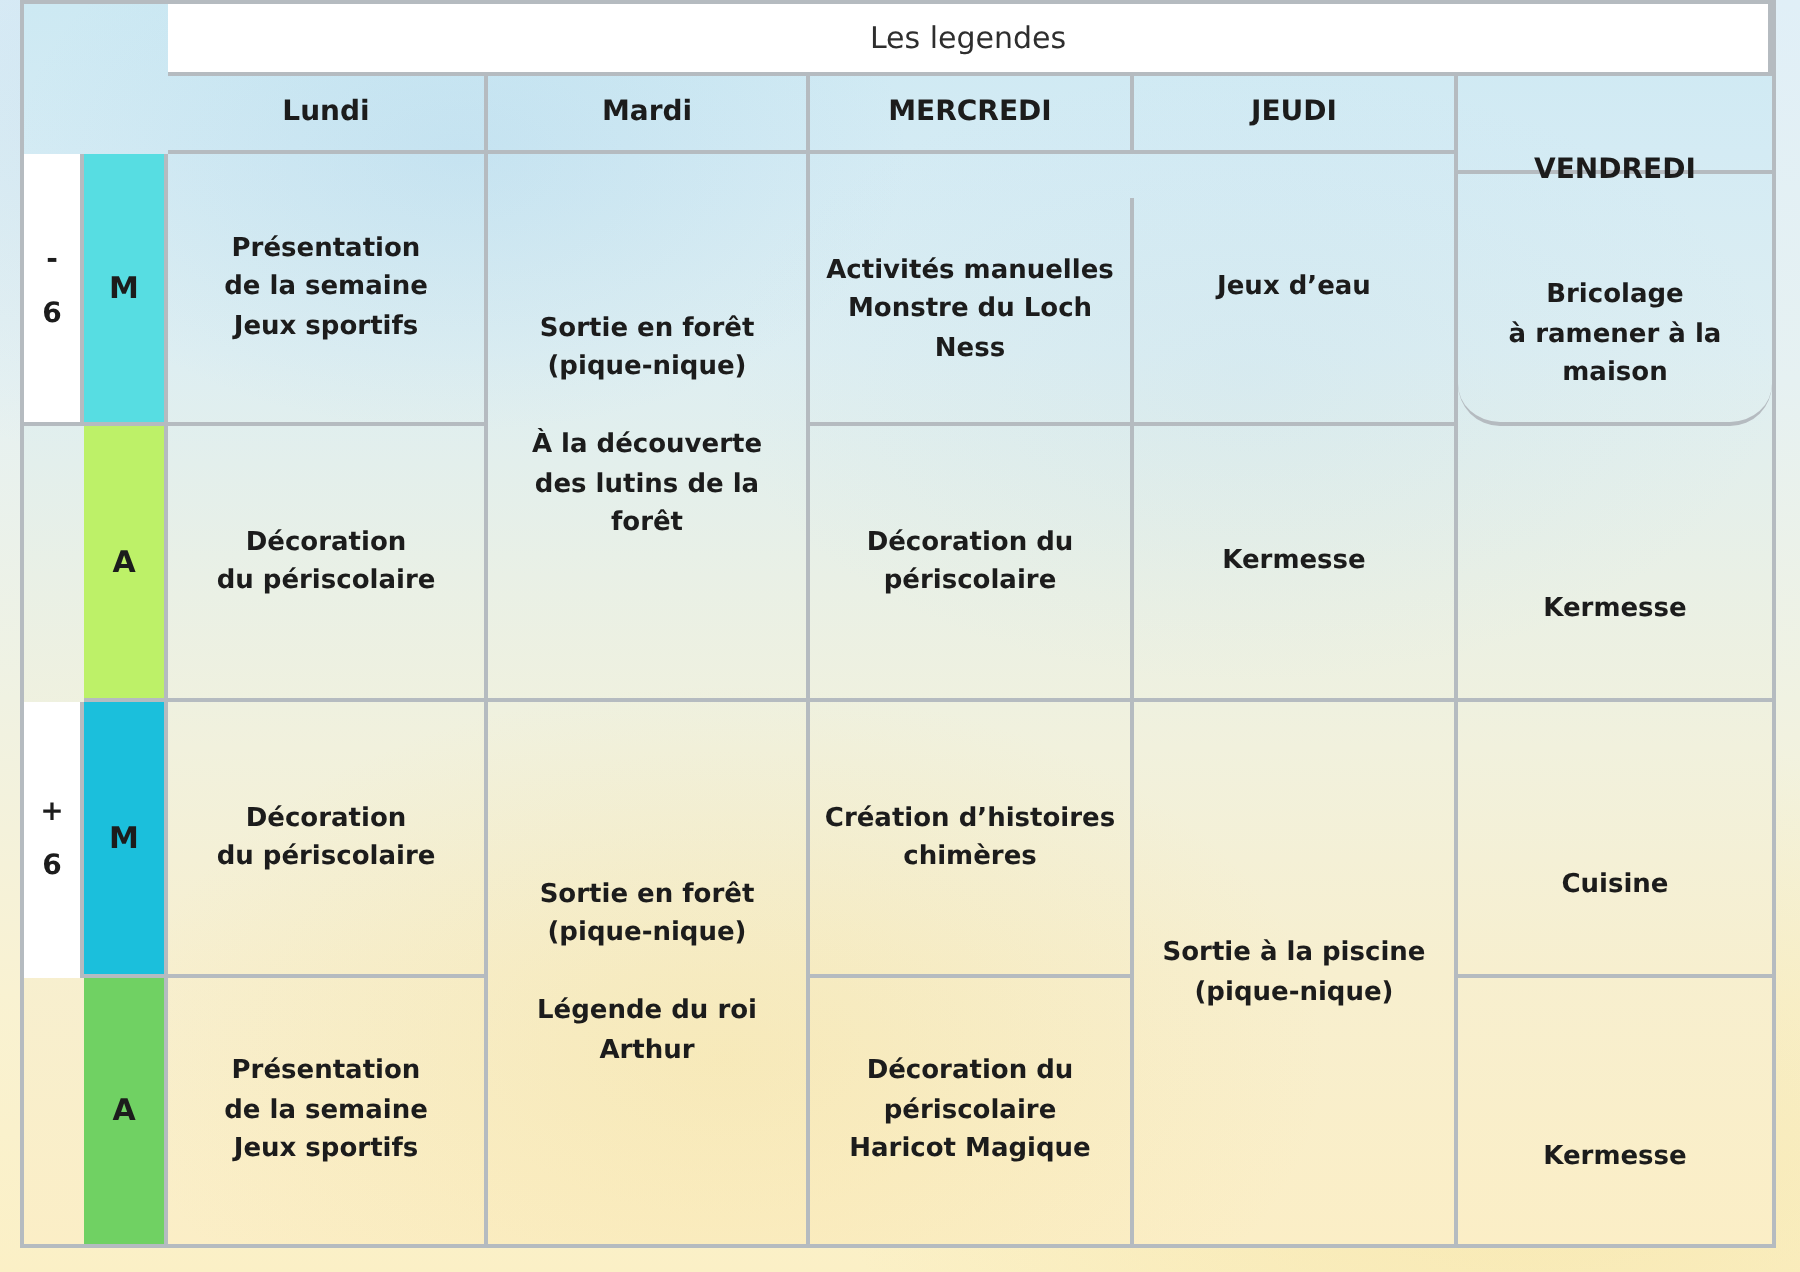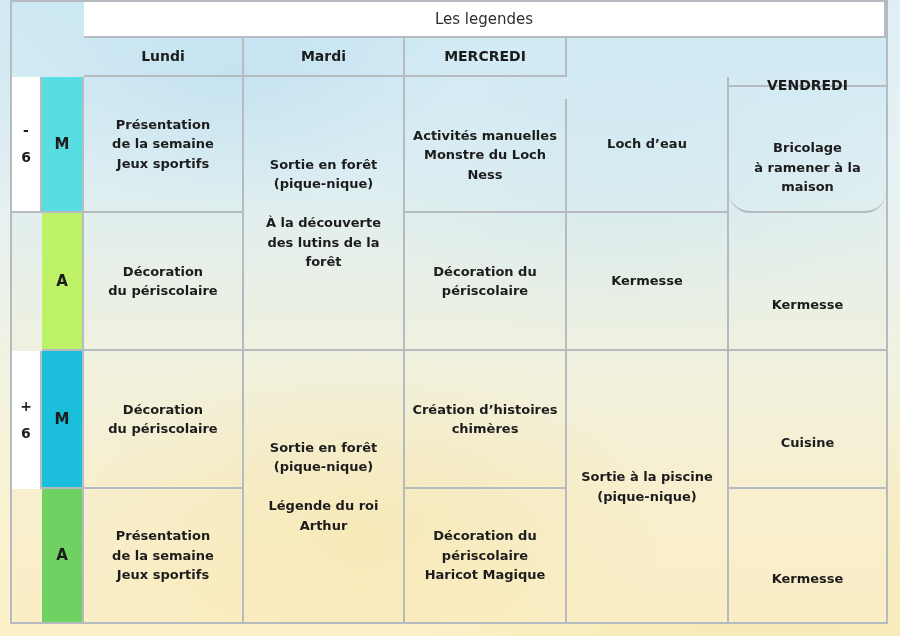--- a/index.html
+++ b/index.html
@@ -49,20 +49,23 @@
   </div>
   <div class="cell day-cell" style="grid-column:3;grid-row:2;">
     <span class="txt">Lundi</span>
   </div>
   <div class="cell day-cell" style="grid-column:4;grid-row:2;">
     <span class="txt">Mardi</span>
   </div>
   <div class="cell day-cell" style="grid-column:5;grid-row:2;">
     <span class="txt">MERCREDI</span>
   </div>
+  <div class="cell day-cell" style="grid-column:6;grid-row:2;">
+    <span class="txt">JEUDI</span>
+  </div>
   <div class="cell day-cell c-last" style="grid-column:7;grid-row:2;">
     <span class="txt">VENDREDI</span>
   </div>
 
   <div class="cell age-cell" style="grid-column:1;grid-row:3;">
     <span class="txt">-
 6</span>
   </div>
   <div class="cell chip" style="grid-area: 3 / 2; background: rgb(87, 221, 226);">
     <span class="txt">M</span>
@@ -81,21 +84,21 @@
 (pique-nique)
 
 À la découverte
 des lutins de la forêt</span>
   </div>
   <div class="cell" style="grid-column:5;grid-row:3;margin-top:22px;">
     <span class="txt">Activités manuelles
 Monstre du Loch Ness</span>
   </div>
   <div class="cell" style="grid-column:6;grid-row:3;">
-    <span class="txt">Loch d’eau</span>
+    <span class="txt">Jeux d’eau</span>
   </div>
   <div class="cell c-last" style="grid-column:7;grid-row:3;border-radius:21px;">
     <span class="txt">Bricolage
 à ramener à la maison</span>
   </div>
 
   <div class="cell" style="grid-column:3;grid-row:4;">
     <span class="txt">Décoration
 du périscolaire</span>
   </div>

